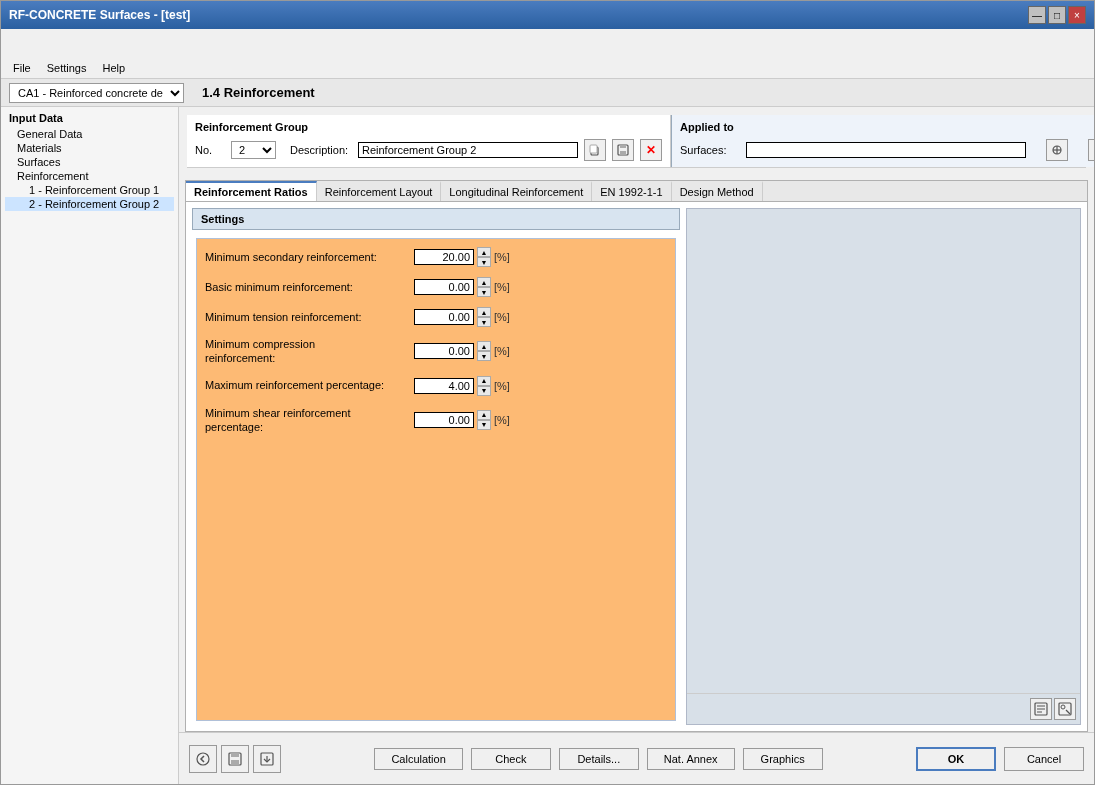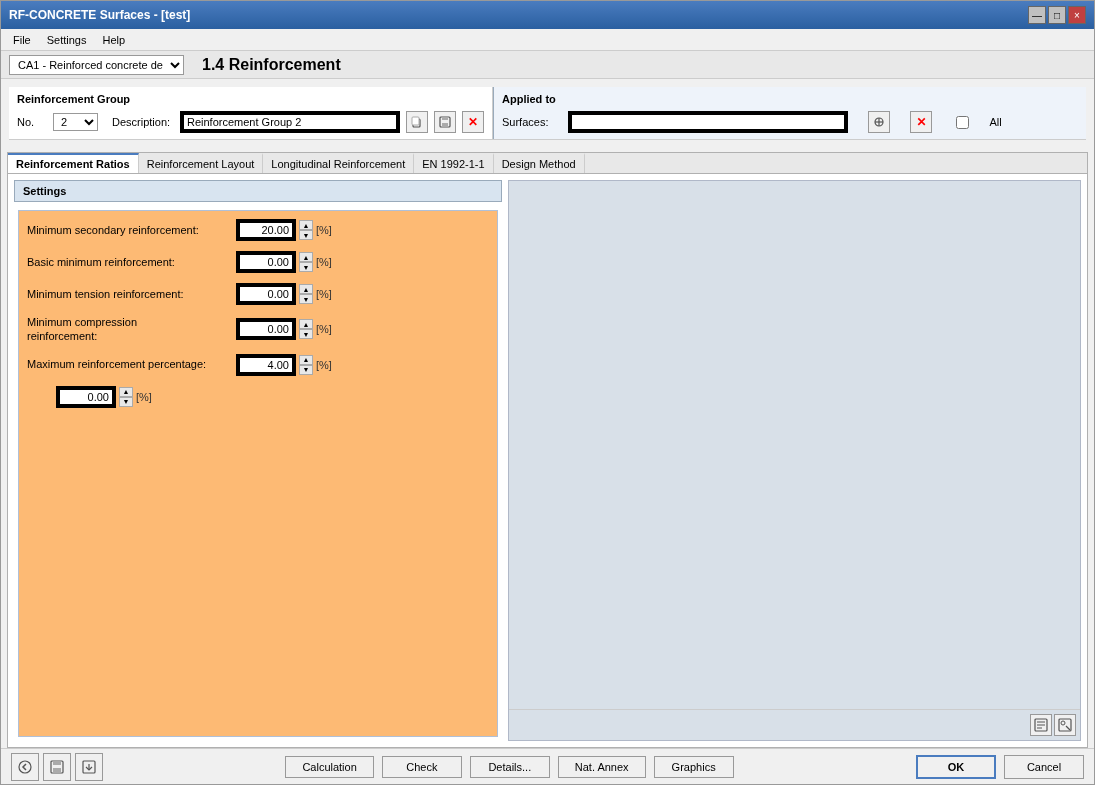--- a/index.html
+++ b/index.html
@@ -6,45 +6,45 @@
     body { font-family: 'Segoe UI', Tahoma, Geneva, Verdana, sans-serif; font-size: 11px; background: #f0f0f0; color: #000; }
     
     .window { width: 1095px; height: 785px; background: #f0f0f0; border: 1px solid #999; display: flex; flex-direction: column; }
     
     .title-bar { background: linear-gradient(to bottom, #4a7cbf, #2a5fa0); color: white; padding: 0 8px; display: flex; align-items: center; justify-content: space-between; height: 28px; }
     .title-bar-text { font-size: 12px; font-weight: bold; }
     .title-bar-controls { display: flex; gap: 2px; }
     .title-btn { width: 18px; height: 18px; background: #c0c0c0; border: 1px solid #666; font-size: 10px; display: flex; align-items: center; justify-content: center; cursor: pointer; color: #000; }
     .title-btn.close { background: #c04040; color: white; }
     
-    .menu-bar { background: #f0f0f0; border-bottom: 1px solid #ccc; display: flex; align-items: center; height: 22px; padding: 0 4px; }
+    .menu-bar { background: #f0f0f0; border-bottom: 1px solid #ccc; display: flex; align-items: center; height: 22px; padding: 0 4px; margin-top: 28px; }
     .menu-item { padding: 2px 8px; font-size: 11px; cursor: pointer; }
     
     .main-content { display: flex; flex-direction: column; flex: 1; overflow: hidden; }
     
     .top-bar { background: #e8e8e8; border-bottom: 1px solid #ccc; padding: 3px 8px; display: flex; align-items: center; gap: 8px; height: 28px; }
     .ca-dropdown { font-size: 11px; padding: 2px 4px; border: 1px solid #999; background: white; width: 175px; }
-    .section-title { font-size: 16px; font-weight: bold; color: #000; padding-left: 10px; text-align: right; }
+    .section-title { font-size: 13px; font-weight: bold; color: #000; padding-left: 10px; text-align: right; }
     
     .body-area { display: flex; flex: 1; overflow: hidden; }
     
     .sidebar { width: 178px; background: #f5f5f5; border-right: 1px solid #ccc; padding: 4px; overflow-y: auto; }
     .sidebar-section { font-weight: bold; font-size: 11px; margin-bottom: 2px; }
     .sidebar-item { padding: 1px 4px; font-size: 11px; cursor: pointer; display: flex; align-items: center; }
     .sidebar-item.active { background: #cce4ff; }
     .tree-indent { padding-left: 12px; }
     .tree-indent2 { padding-left: 24px; }
     
     .main-panel { flex: 1; display: flex; flex-direction: column; overflow: hidden; }
     .rg-title { font-weight: bold; font-size: 11px; margin-bottom: 6px; }
     .rg-row { display: flex; align-items: center; gap: 6px; }
     .rg-label { font-size: 11px; min-width: 30px; }
     .rg-label2 { font-size: 11px; min-width: 70px; }
     
-    input[type="text"] { font-size: 11px; padding: 1px 3px; border: 4px solid #000000; }
+    input[type="text"] { font-size: 11px; padding: 1px 3px; border: 1px solid #000000; }
     select { font-size: 11px; padding: 1px 3px; border: 1px solid #999; background: white; }
     
     .desc-input { width: 220px; }
     .surface-input { width: 280px; }
     
     .icon-btn { width: 22px; height: 22px; border: 1px solid #999; background: #f0f0f0; display: flex; align-items: center; justify-content: center; cursor: pointer; font-size: 10px; }
     .icon-btn.red-x { color: red; font-weight: bold; font-size: 12px; }
     .at-title { font-weight: bold; font-size: 11px; margin-bottom: 6px; }
     .at-row { display: flex; align-items: center; gap: 20px; }
     .checkbox-label { font-size: 11px; }
@@ -55,21 +55,21 @@
     .field-row { display: flex; align-items: center; margin-bottom: 10px; }
     .field-label { width: 180px; font-size: 11px; line-height: 1.3; }
     .field-input-group { display: flex; align-items: center; gap: 3px; padding-left: 29px; }
     .number-input { width: 60px; border: 1px solid #999; font-size: 11px; padding: 1px 3px; text-align: right; }
     .spinner-btn-group { display: flex; flex-direction: column; }
     .spinner-btn { width: 14px; height: 10px; background: #e8e8e8; border: 1px solid #aaa; font-size: 7px; display: flex; align-items: center; justify-content: center; cursor: pointer; line-height: 1; }
     .unit-label { font-size: 11px; color: #333; }
     
     .bottom-icons { display: flex; justify-content: flex-end; gap: 2px; padding: 4px; border-top: 1px solid #ccc; }
     
-    .bottom-bar { background: #f0f0f0; border-top: 1px solid #ccc; padding: 6px 10px; display: flex; align-items: center; gap: 8px; height: 36px; }
+    .bottom-bar { background: #f0f0f0; border-top: 1px solid #ccc; padding: 6px 10px; display: flex; align-items: center; gap: 8px; height: 52px; }
     .bottom-left { display: flex; gap: 4px; }
     .bottom-center { flex: 1; display: flex; gap: 8px; justify-content: center; }
     .bottom-right { display: flex; gap: 8px; }
     
     .action-btn { padding: 4px 16px; font-size: 11px; border: 1px solid #999; background: #f0f0f0; cursor: pointer; min-width: 80px; }
     .action-btn.ok { border: 2px solid #4a7cbf; background: #f0f0f0; font-weight: bold; }
     
     .nav-icon-btn { width: 28px; height: 28px; border: 1px solid #999; background: #f0f0f0; display: flex; align-items: center; justify-content: center; cursor: pointer; font-size: 14px; }
     
     .top-panels { display: flex; margin: 8px; border-bottom: 1px solid #ccc; background: white; }
@@ -107,20 +107,29 @@
 
     <div class="top-bar">
       <select class="ca-dropdown">
         <option>CA1 - Reinforced concrete desi</option>
       </select>
       <span class="section-title">1.4 Reinforcement</span>
     </div>
 
     <div class="body-area">
 
+      <div class="sidebar">
+        <div class="sidebar-item sidebar-section">Input Data</div>
+        <div class="sidebar-item tree-indent">General Data</div>
+        <div class="sidebar-item tree-indent">Materials</div>
+        <div class="sidebar-item tree-indent">Surfaces</div>
+        <div class="sidebar-item tree-indent">Reinforcement</div>
+        <div class="sidebar-item tree-indent2">1 - Reinforcement Group 1</div>
+        <div class="sidebar-item tree-indent2 active">2 - Reinforcement Group 2</div>
+      </div>
 
       <div class="main-panel">
 
         <div class="top-panels">
           <div class="rg-panel">
             <div class="rg-title">Reinforcement Group</div>
             <div class="rg-row">
               <span class="rg-label">No.</span>
               <select style="width:45px;">
                 <option>2</option>
@@ -231,20 +240,21 @@
                       <input type="text" class="number-input" value="4.00" style="">
                       <div class="spinner-btn-group">
                         <div class="spinner-btn">▲</div>
                         <div class="spinner-btn">▼</div>
                       </div>
                       <span class="unit-label">[%]</span>
                     </div>
                   </div>
 
                   <div class="field-row">
+                    <span class="field-label">Minimum shear reinforcement percentage:</span>
                     <div class="field-input-group">
                       <input type="text" class="number-input" value="0.00" style="">
                       <div class="spinner-btn-group">
                         <div class="spinner-btn">▲</div>
                         <div class="spinner-btn">▼</div>
                       </div>
                       <span class="unit-label">[%]</span>
                     </div>
                   </div>
                 </div>

